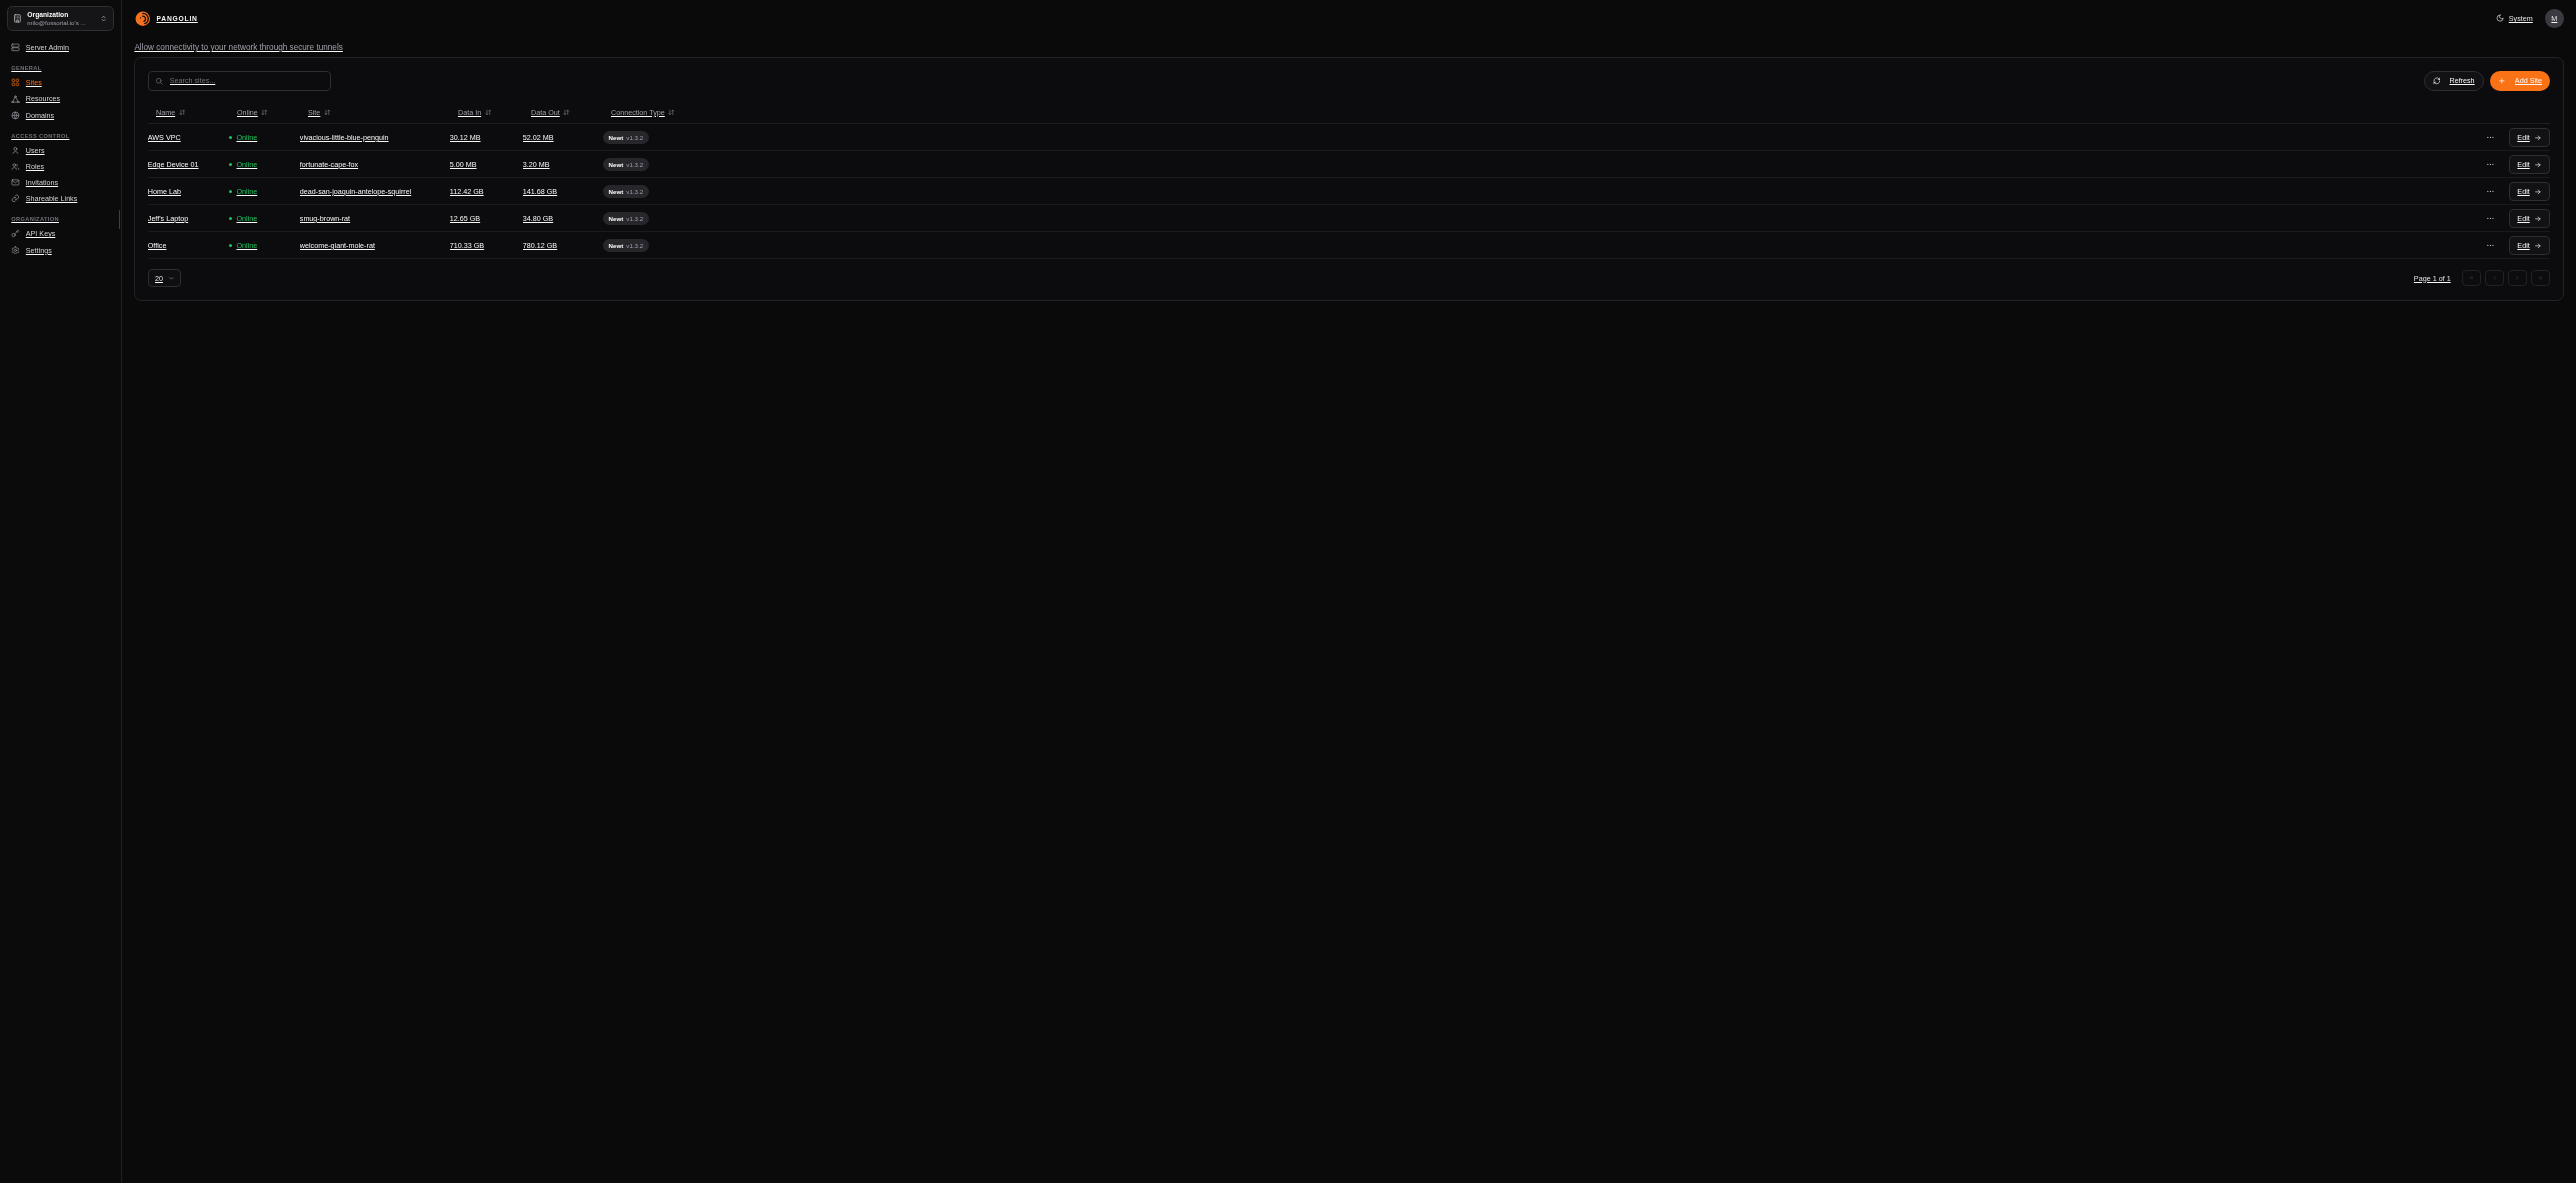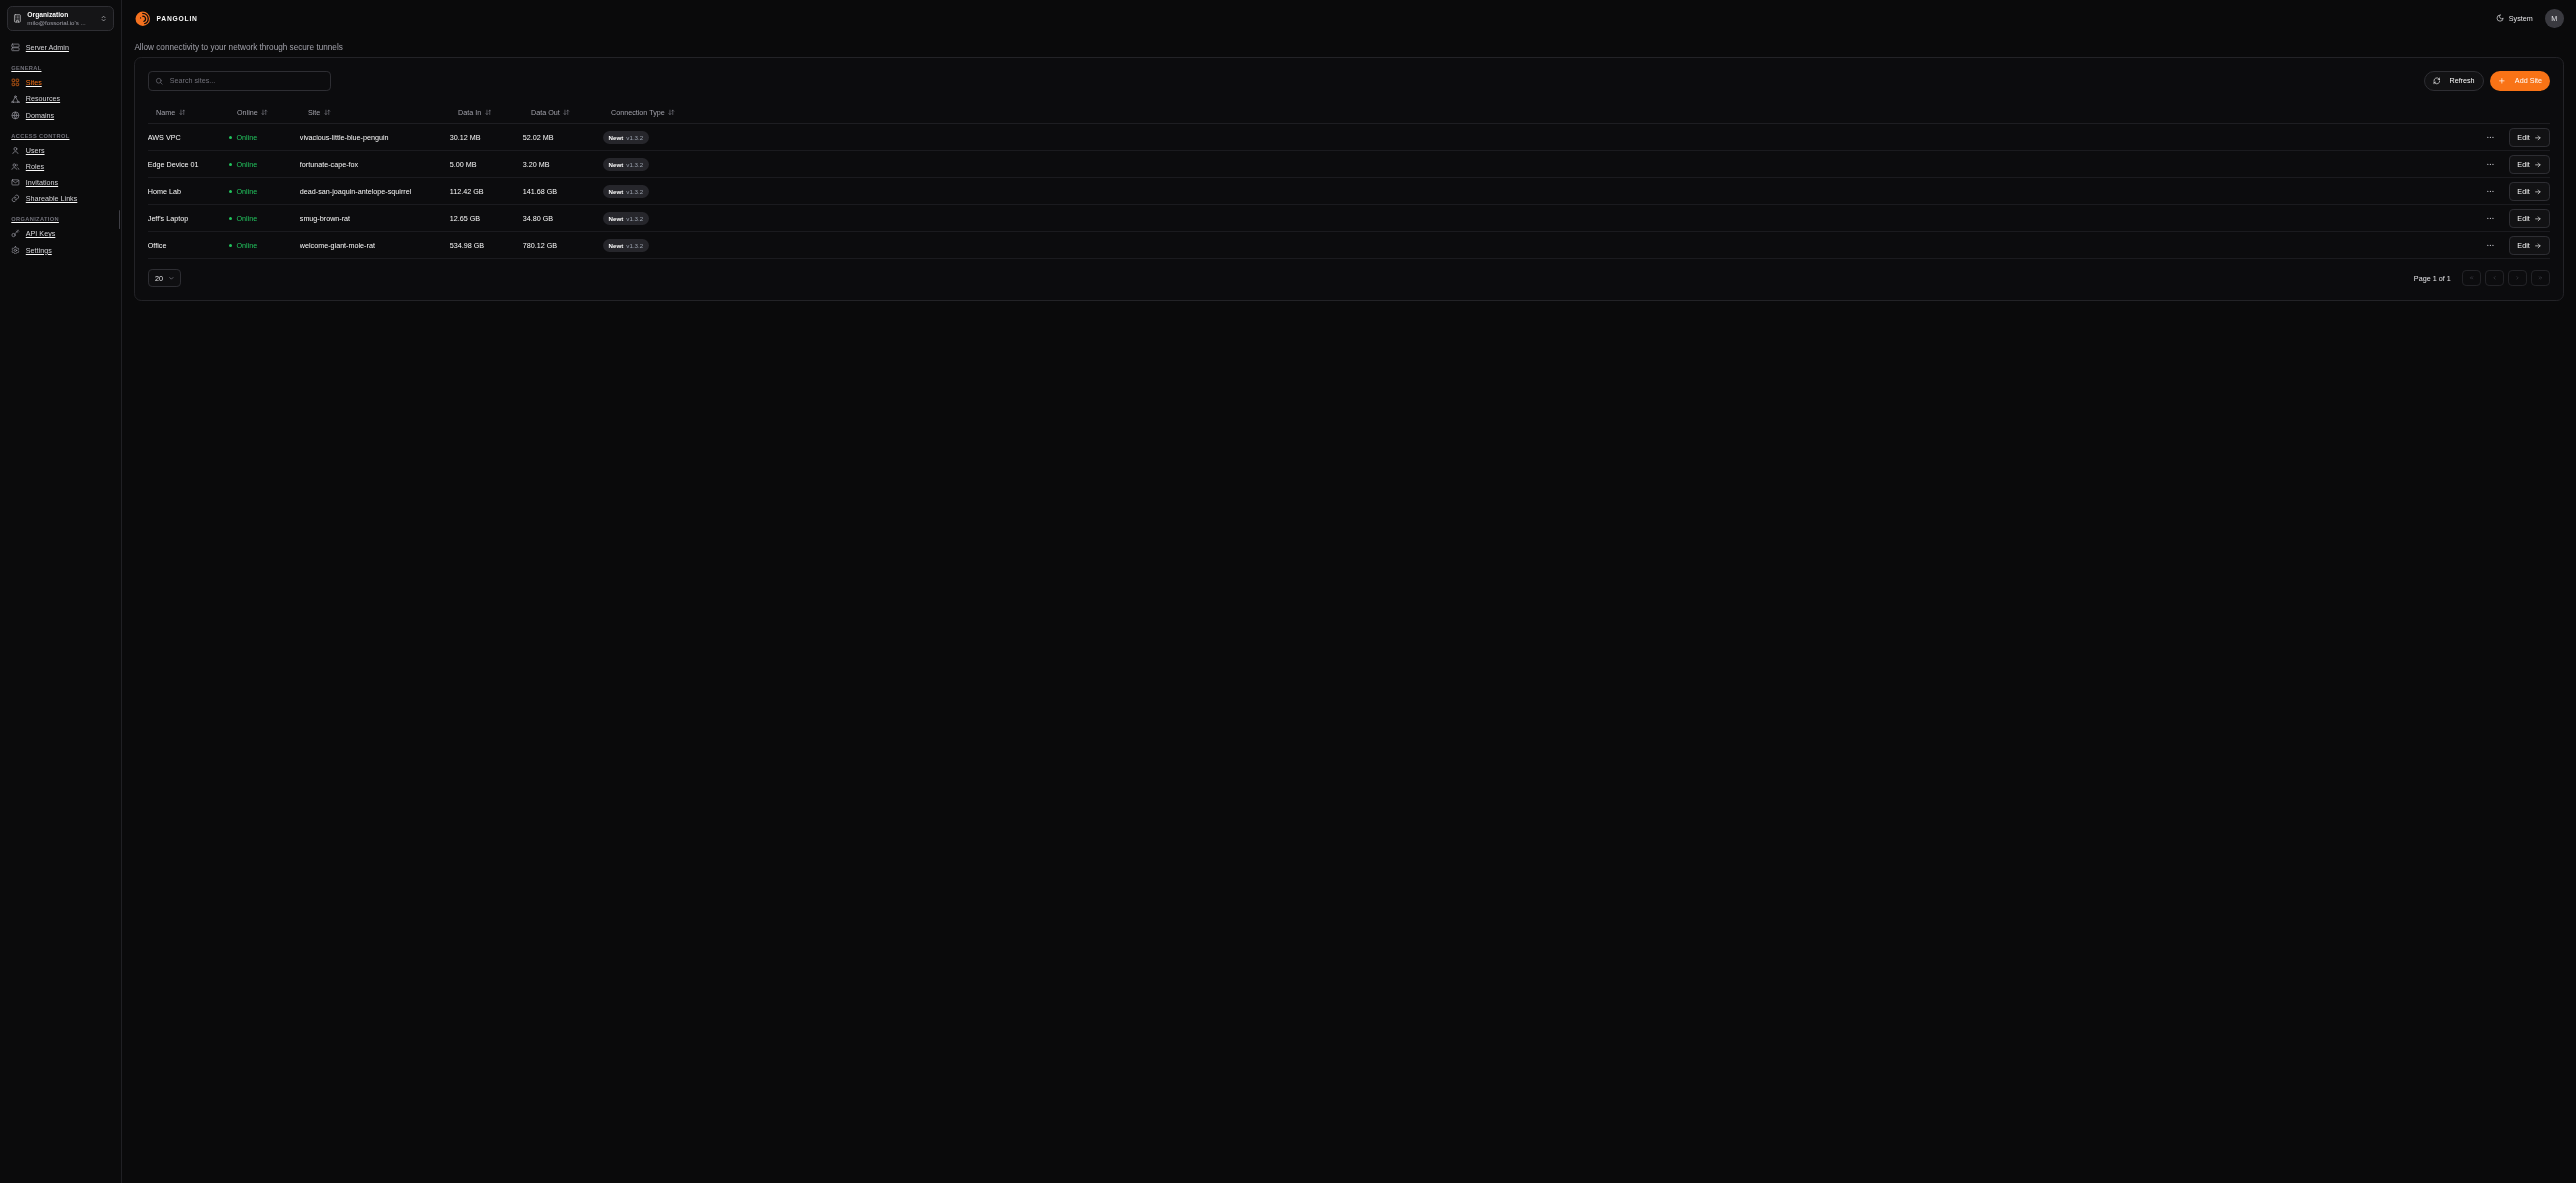--- a/index.html
+++ b/index.html
@@ -42,21 +42,21 @@
   .section-label {
     font-size: 5.7px; font-weight: 700; letter-spacing: .06em;
     color: #71717a; margin: 9.3px 4.1px 3.6px;
   }
   .sb-thumb {
     position: absolute; right: 1px; top: 210px;
     width: 1.5px; height: 18.5px; background: #3f3f46; border-radius: 1px;
   }
 
   
-  .main { flex: 1; min-width: 0; padding: 0 12.4px 12.4px; }
+  .main { flex: 1; min-width: 0; padding: 0 12.4px 12.4px; text-decoration: underline; }
   .topbar { height: 37px; display: flex; align-items: center; justify-content: space-between; }
   .brand { display: flex; align-items: center; gap: 4.6px; cursor: pointer; }
   .brand-name { font-weight: 700; letter-spacing: .12em; font-size: 6.7px; }
   .top-right { display: flex; align-items: center; gap: 12.4px; }
   .theme-toggle { display: flex; align-items: center; gap: 4.6px; color: #e4e4e7; cursor: pointer; }
   .theme-toggle svg { color: #e4e4e7; }
   .avatar {
     width: 18.5px; height: 18.5px; border-radius: 50%;
     background: #3a3a40; color: #e4e4e7;
     display: flex; align-items: center; justify-content: center;
@@ -516,21 +516,21 @@
 
   <div class="trow">
     <div class="td name">Office</div>
     <div class="td">
       <span class="online-cell">
         <span class="dot"></span>
         <span>Online</span>
       </span>
     </div>
     <div class="td">welcome-giant-mole-rat</div>
-    <div class="td">534.98 GB</div>
+    <div class="td">710.33 GB</div>
     <div class="td">780.12 GB</div>
     <div class="td">
       <span class="badge">
         <span class="type">Newt</span>
         <span class="ver">v1.3.2</span>
       </span>
     </div>
     <div class="actions">
       <button class="ellipsis-btn">
         <svg width="8.8" height="8.8" viewBox="0 0 24 24" fill="currentColor">

